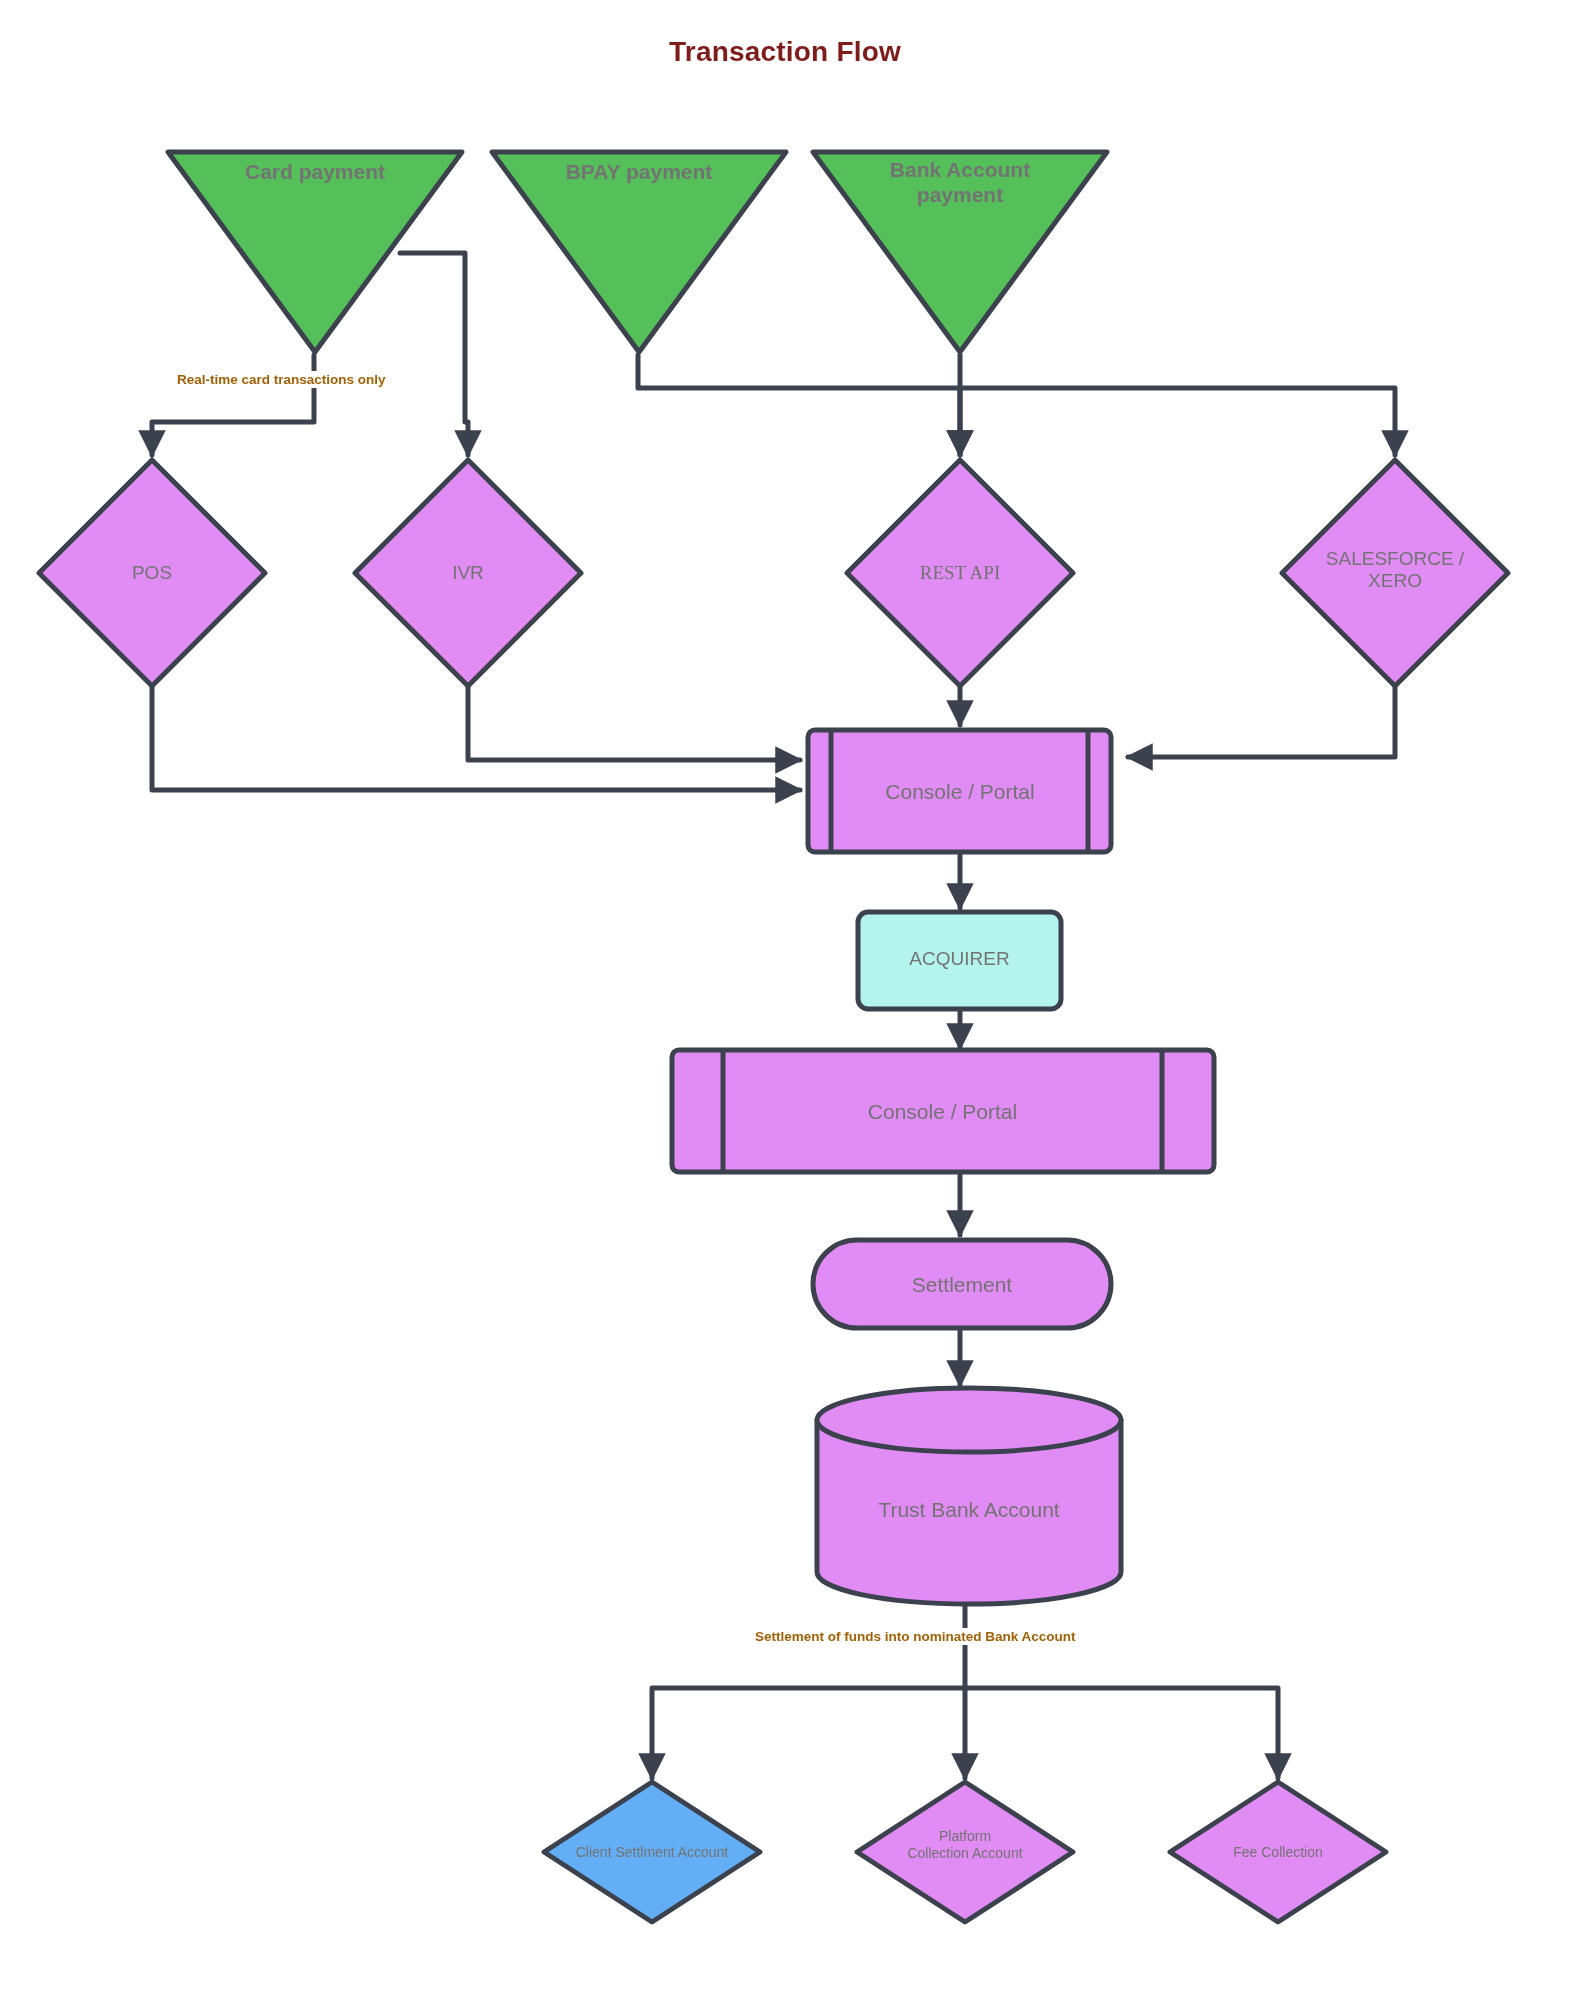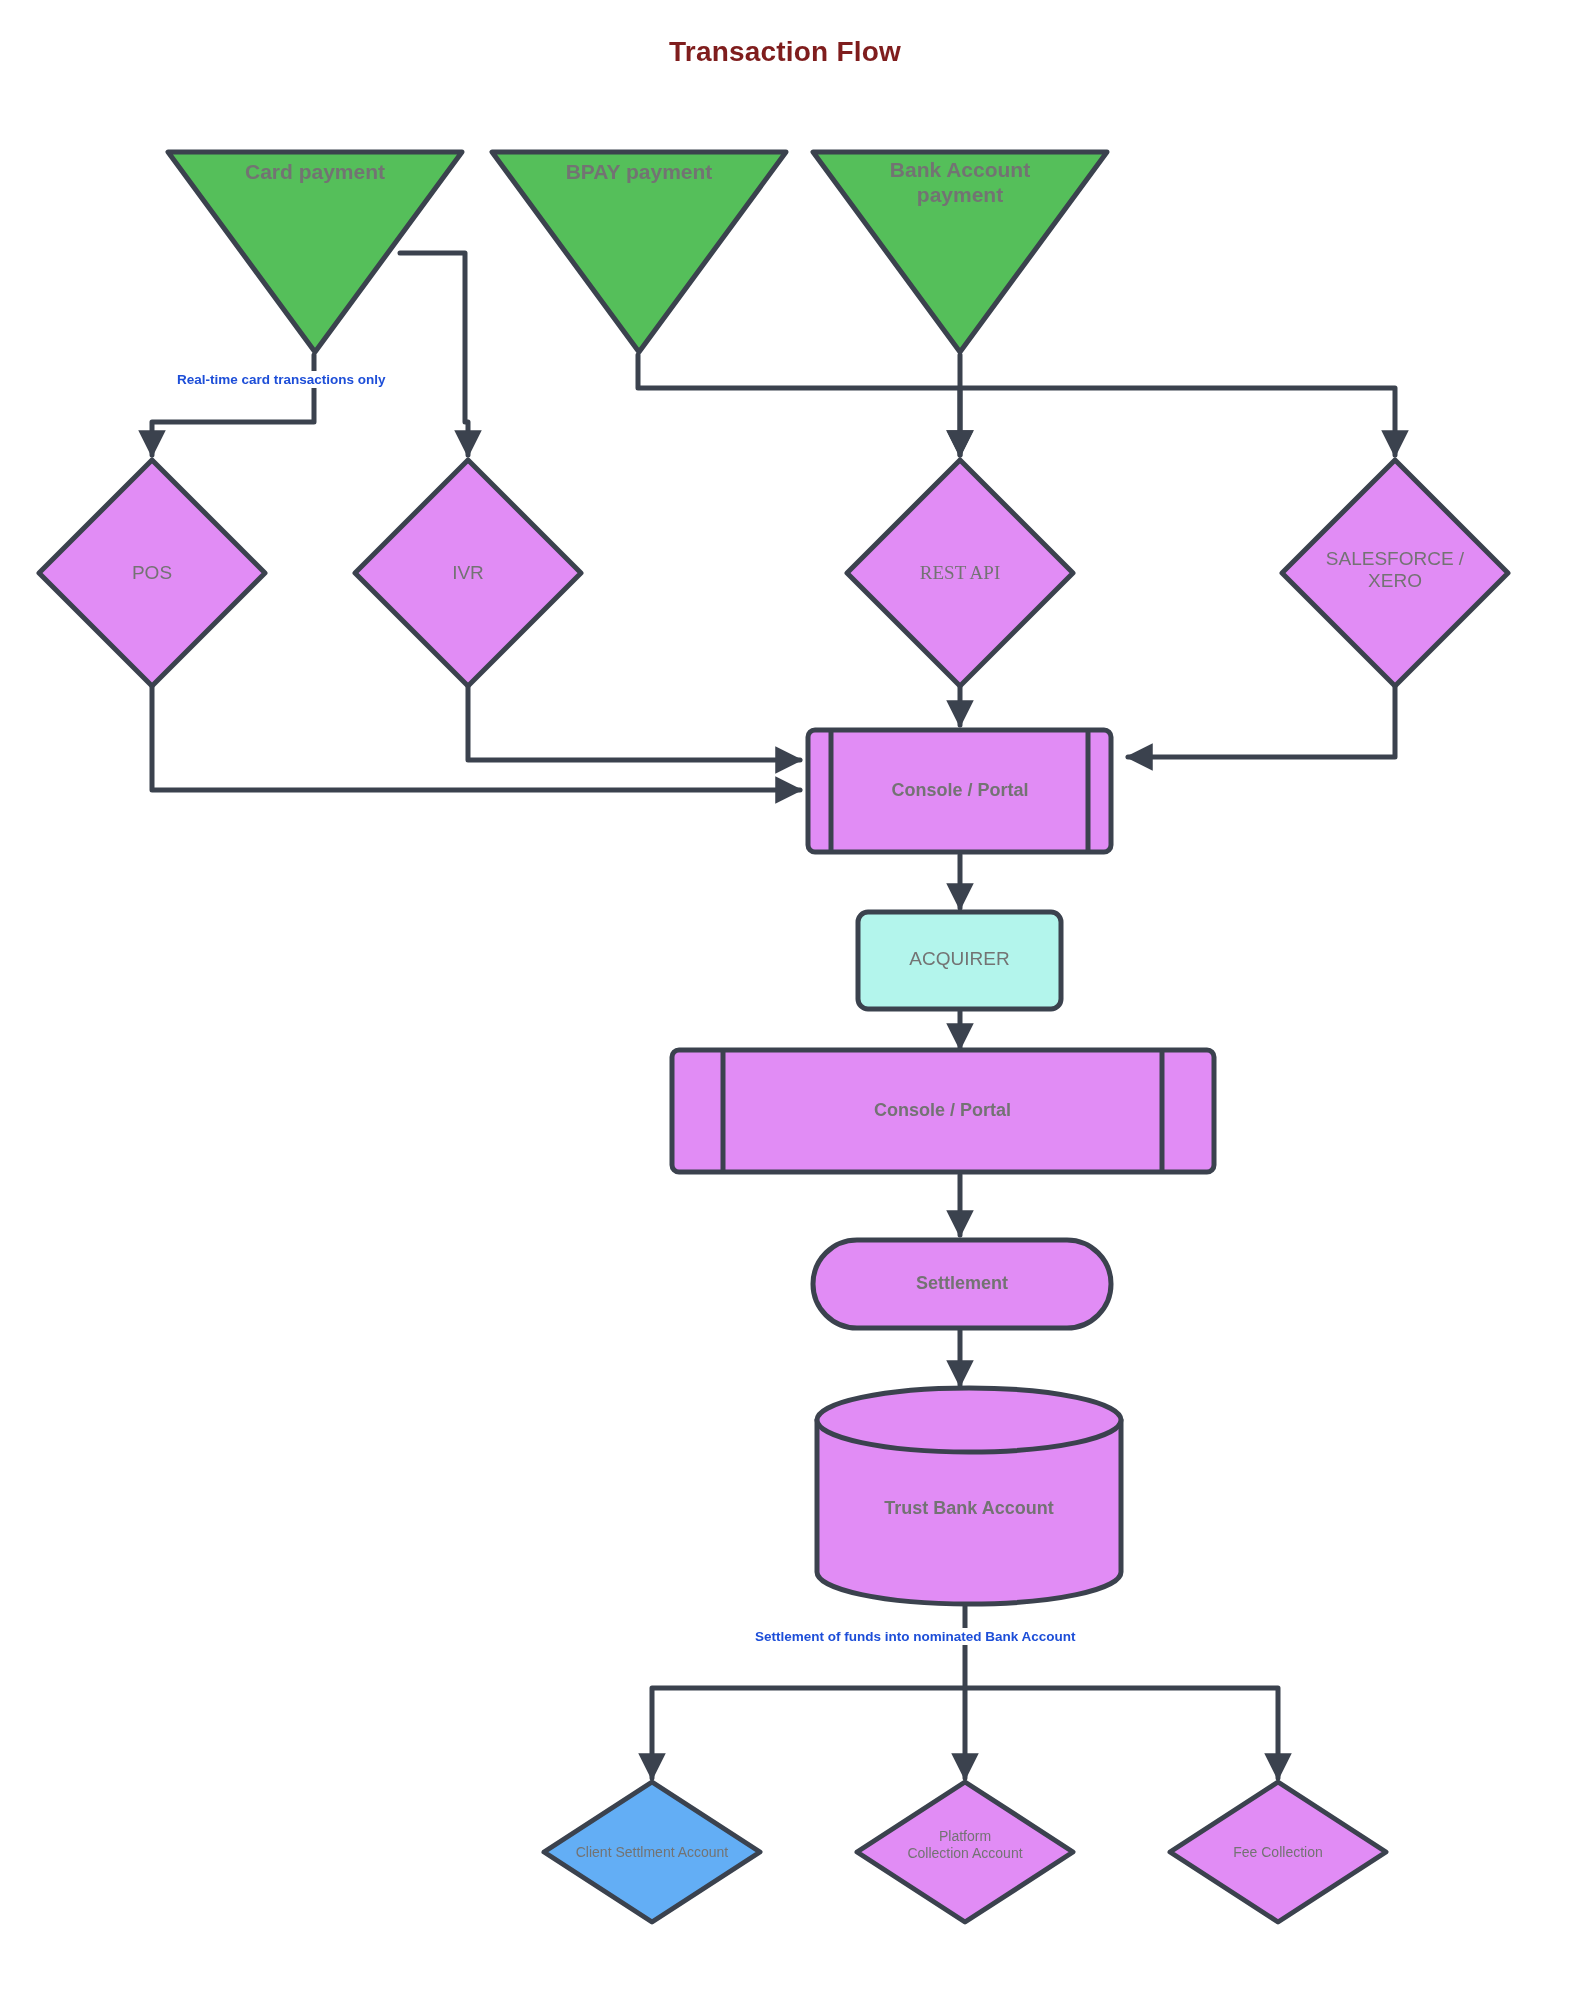--- a/index.html
+++ b/index.html
@@ -21,26 +21,26 @@
   }
   .node-label{
     position:absolute;
     text-align:center;
     color:#737373;
     pointer-events:none;
     line-height:1.18;
   }
   .lbl-lg{font-size:21px;font-weight:bold;}
   .lbl-md{font-size:19px;font-weight:normal;}
-  .lbl-bold{font-size:18px;font-weight:bold;text-align:center;}
+  .lbl-bold{font-size:21px;font-weight:normal;text-align:center;}
   .lbl-sm{font-size:14px;font-weight:normal;}
   .edge-label{
     position:absolute;
     font-size:13.5px;font-weight:bold;
-    color:#1d4ed8;
+    color:#a16207;
     background:#ffffff;
     text-align:center;
     white-space:nowrap;
     padding:1px 3px;
   }
 </style>
 </head>
 <body>
 
 <div class="title">Transaction Flow</div>

